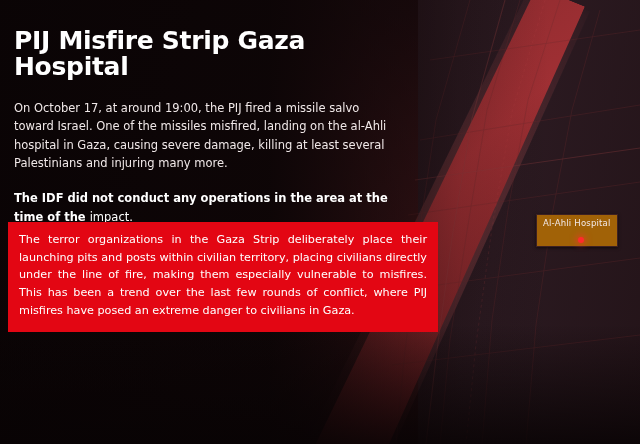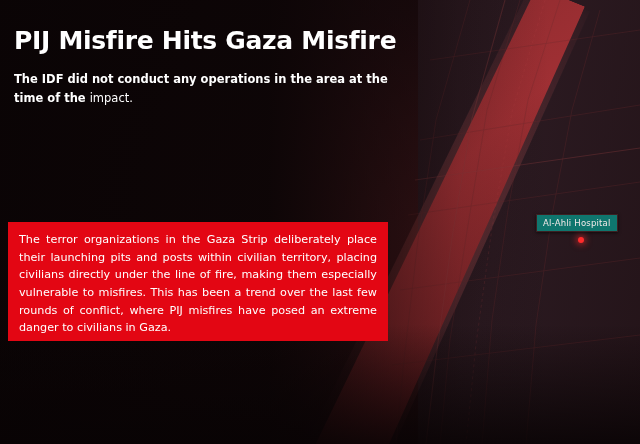--- a/index.html
+++ b/index.html
@@ -74,26 +74,26 @@
     left: 0; right: 0; bottom: 0;
     height: 120px;
     background: linear-gradient(0deg, rgba(8,3,4,0.85), rgba(8,3,4,0));
   }
 
   
   .map-label {
     position: absolute;
     top: 214px;
     left: 536px;
-    background: #0f766e;
+    background: #a16207;
     border: 1px solid #3c2022;
     color: #f2e9e9;
     font-size: 8.5px;
     letter-spacing: 0.2px;
-    padding: 3px 6px 3px 6px;
+    padding: 3px 6px 18px 6px;
     white-space: nowrap;
     box-shadow: 0 1px 3px rgba(0,0,0,0.6);
   }
   .map-dot {
     position: absolute;
     top: 237px;
     left: 578px;
     width: 6px;
     height: 6px;
     border-radius: 50%;
@@ -132,23 +132,23 @@
     line-height: 1.62;
     font-weight: bold;
     color: #ffffff;
   }
   .para-bold .tail { font-weight: normal; }
 
   .redbox {
     position: absolute;
     left: 8px;
     top: 222px;
-    width: 380px;
+    width: 430px;
     background: #e30613;
-    padding: 9px 11px 4px 11px;
+    padding: 9px 11px 13px 11px;
     box-sizing: border-box;
   }
   .redbox p {
     margin: 0;
     font-size: 11.2px;
     line-height: 1.58;
     color: #ffffff;
     text-align: justify;
   }
 </style>
@@ -184,22 +184,23 @@
     </svg>
 
     <div class="vignette"></div>
     <div class="bottom-fade"></div>
   </div>
 
   <div class="map-label">Al-Ahli Hospital</div>
   <div class="map-dot"></div>
 
   <div class="content">
-    <h1 class="headline">PIJ Misfire Hits Gaza Misfire</h1>
-
+    <h1 class="headline">PIJ Misfire Strip Gaza Hospital</h1>
+
+    <p class="para">On October 17, at around 19:00, the PIJ fired a missile salvo toward Israel. One of the missiles misfired, landing on the al-Ahli hospital in Gaza, causing severe damage, killing at least several Palestinians and injuring many more.</p>
 
     <p class="para-bold"><span>The IDF did not conduct any operations in the area at the time of the</span> <span class="tail">impact.</span></p>
   </div>
 
   <div class="redbox">
     <p>The terror organizations in the Gaza Strip deliberately place their launching pits and posts within civilian territory, placing civilians directly under the line of fire, making them especially vulnerable to misfires. This has been a trend over the last few rounds of conflict, where PIJ misfires have posed an extreme danger to civilians in Gaza.</p>
   </div>
 
 </div>
 

